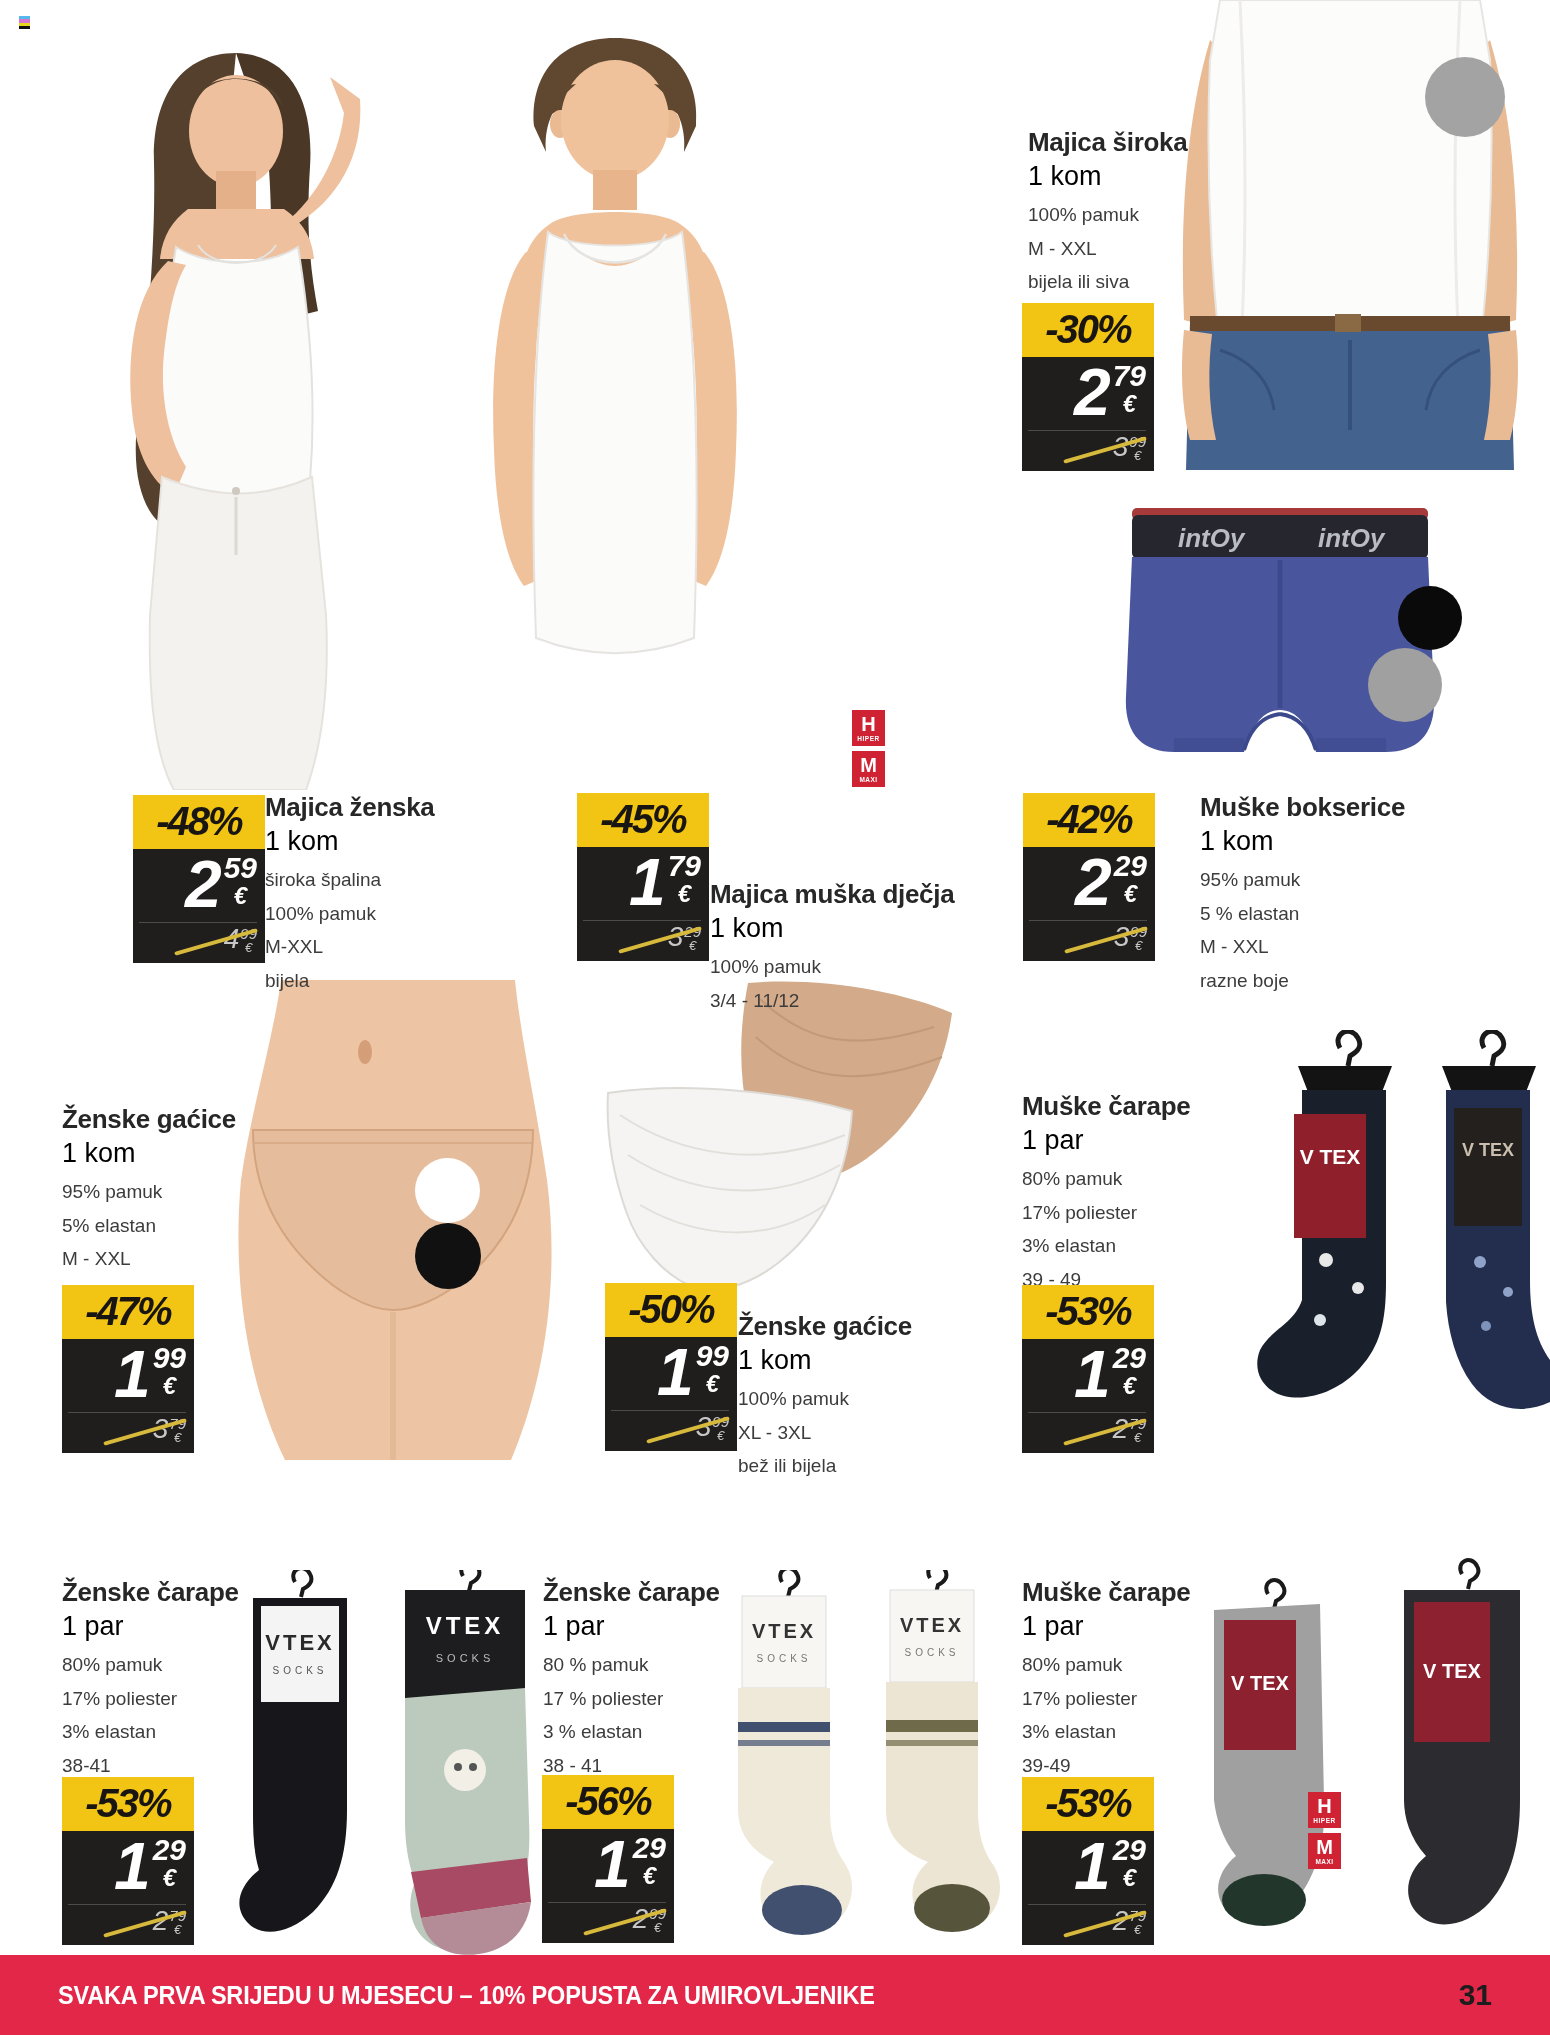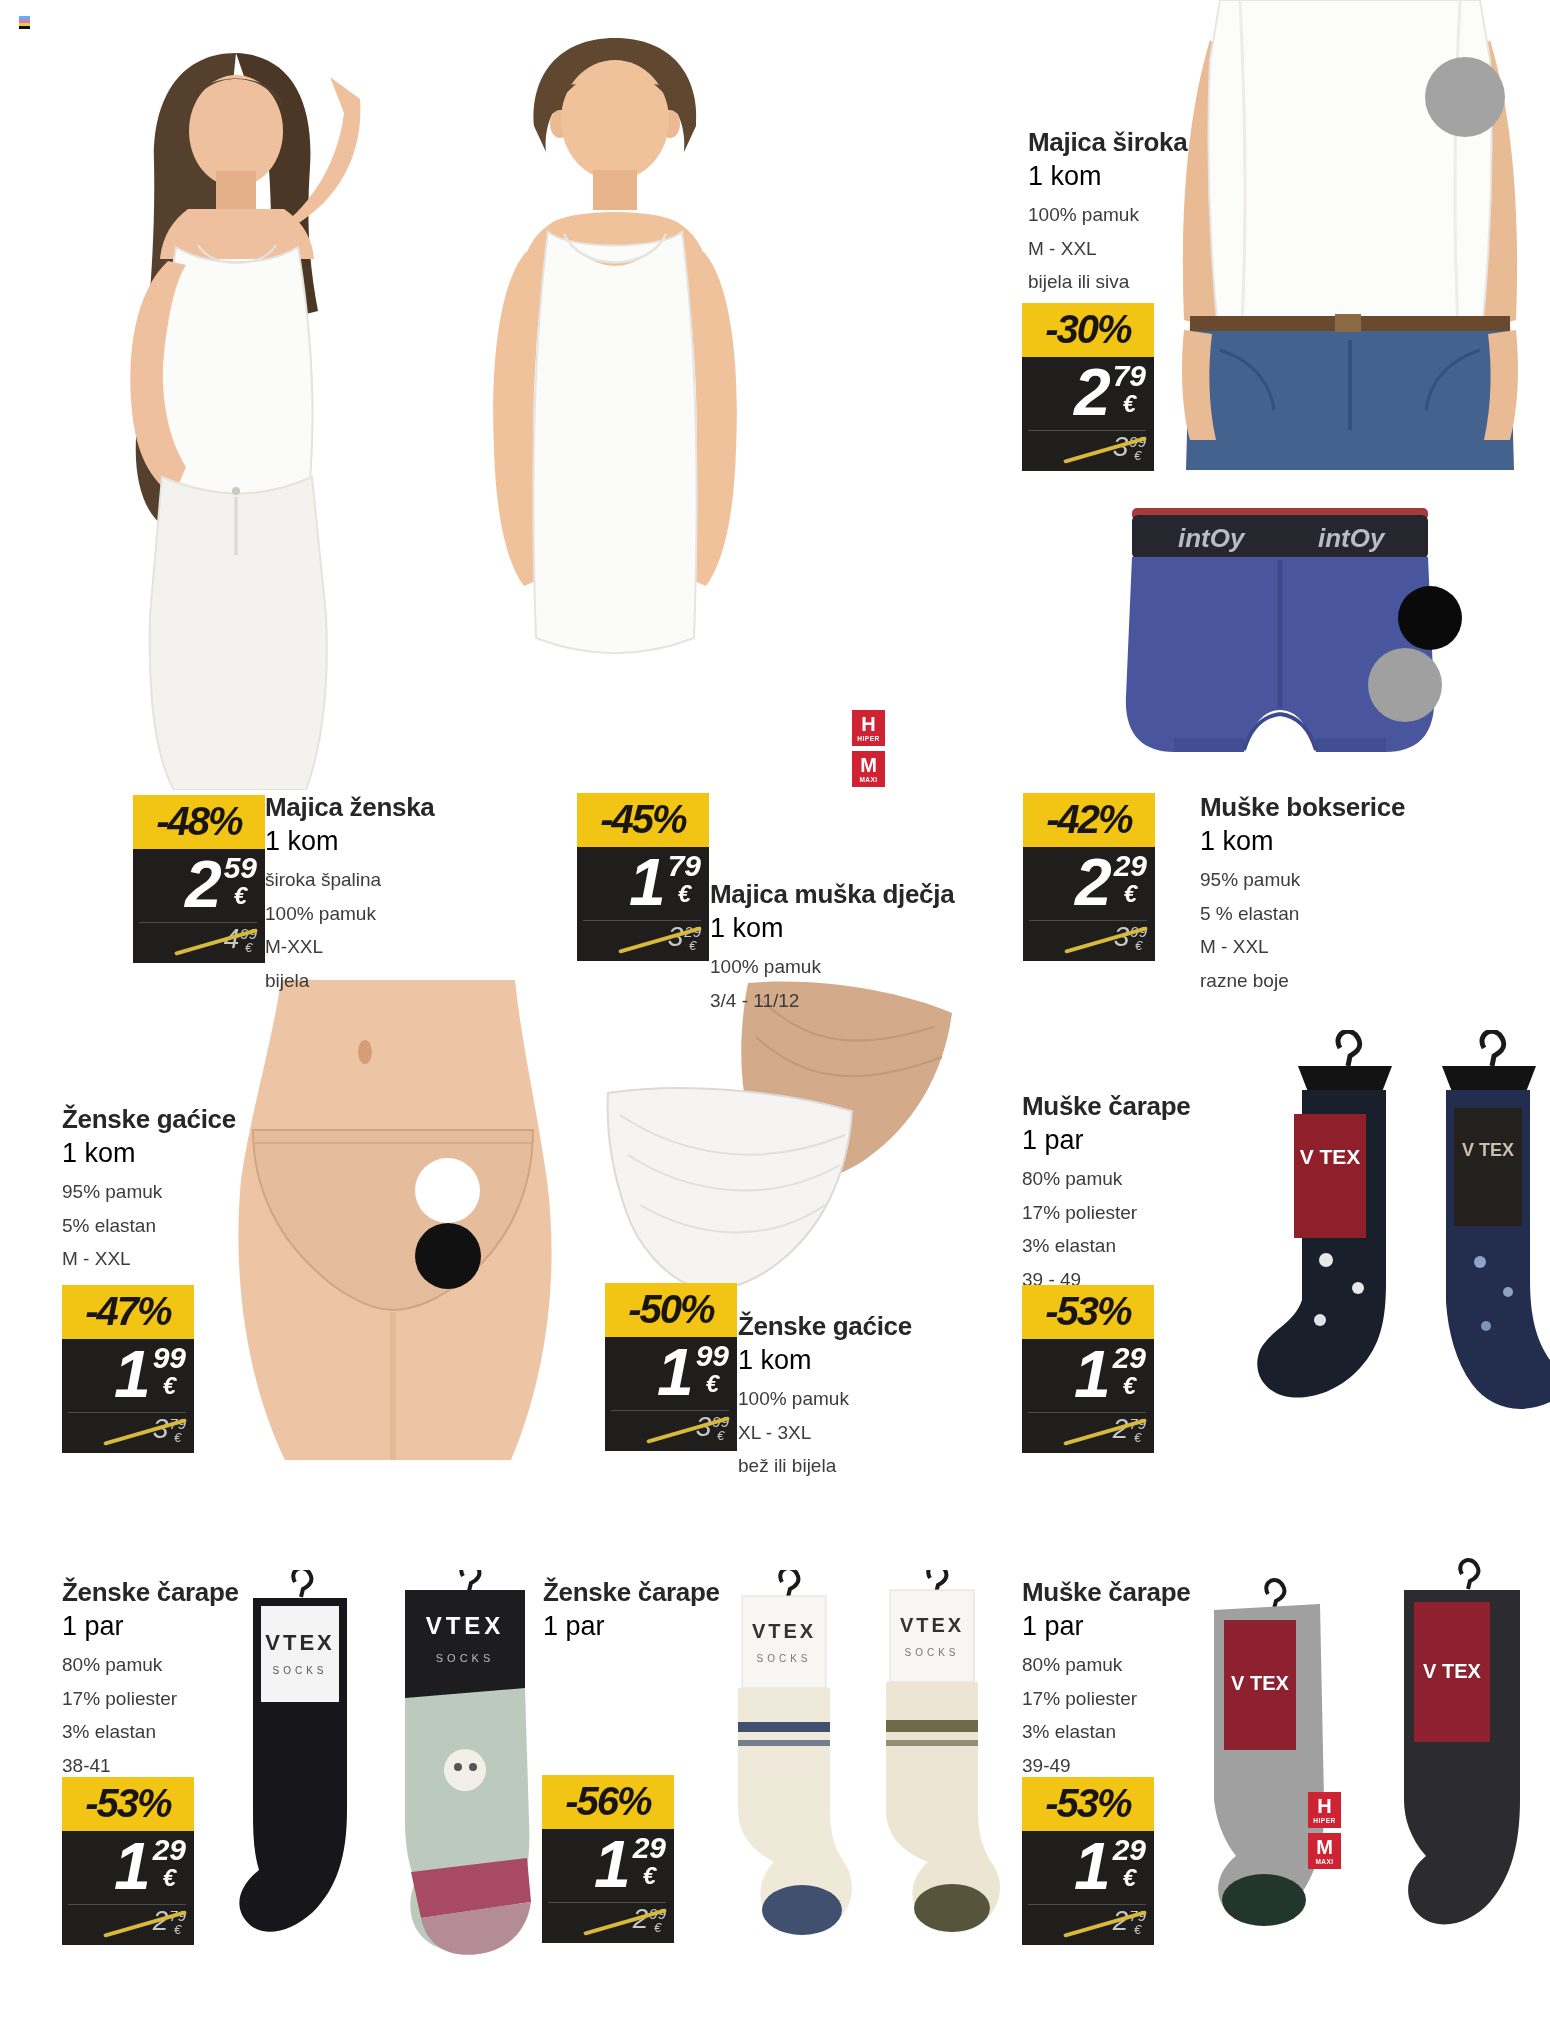--- a/index.html
+++ b/index.html
@@ -344,20 +344,27 @@
       <div>17% poliester</div>
       <div>3% elastan</div>
       <div>38-41</div>
       <div>razne boje</div>
     </div>
   </div>
 
   <div class="pinfo" style="left:543px;top:1578px;width:300px">
     <div class="title">Ženske čarape</div>
     <div class="unit">1 par</div>
+    <div class="details">
+      <div>80 % pamuk</div>
+      <div>17 % poliester</div>
+      <div>3 % elastan</div>
+      <div>38 - 41</div>
+      <div>razne boje</div>
+    </div>
   </div>
 
   <div class="pinfo" style="left:1022px;top:1578px;width:280px">
     <div class="title">Muške čarape</div>
     <div class="unit">1 par</div>
     <div class="details">
       <div>80% pamuk</div>
       <div>17% poliester</div>
       <div>3% elastan</div>
       <div>39-49</div>
@@ -568,14 +575,18 @@
         <span class="omain">2</span>
         <span class="ocol">
             <span class="ocents">79</span>
             <span class="oeuro">€</span>
           </span>
         <span class="strike"></span>
       </div>
     </div>
   </div>
 
+  <div class="footer">
+    <div class="footer-text">SVAKA PRVA SRIJEDU U MJESECU – 10% POPUSTA ZA UMIROVLJENIKE</div>
+    <div class="page-number">31</div>
+  </div>
 
 </div>
 
 </body></html>

